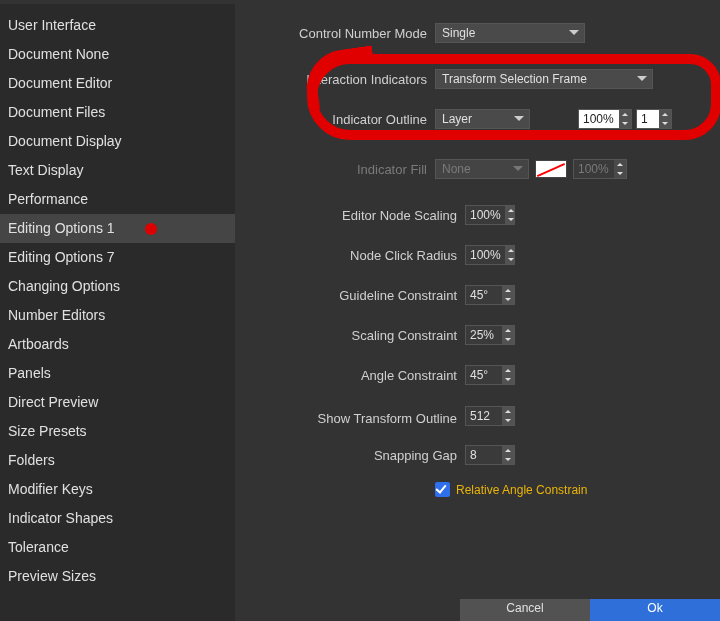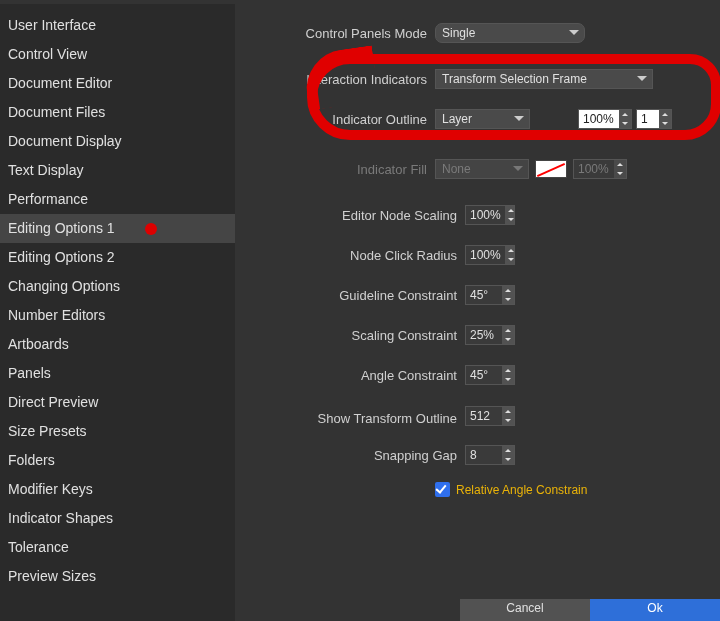--- a/index.html
+++ b/index.html
@@ -205,46 +205,46 @@
       border-left:11px solid #e00000;
       border-radius:40px 0 0 0;
       transform:rotate(-8deg);
     }
   </style>
 </head>
 <body>
 
 <div class="sidebar">
   <div class="sidebar-item">User Interface</div>
-  <div class="sidebar-item">Control View</div>
+  <div class="sidebar-item">Document None</div>
   <div class="sidebar-item">Document Editor</div>
   <div class="sidebar-item">Document Files</div>
   <div class="sidebar-item">Document Display</div>
   <div class="sidebar-item">Text Display</div>
   <div class="sidebar-item">Performance</div>
   <div class="sidebar-item selected">Editing Options 1</div>
-  <div class="sidebar-item">Editing Options 2</div>
+  <div class="sidebar-item">Editing Options 7</div>
   <div class="sidebar-item">Changing Options</div>
   <div class="sidebar-item">Number Editors</div>
   <div class="sidebar-item">Artboards</div>
   <div class="sidebar-item">Panels</div>
   <div class="sidebar-item">Direct Preview</div>
   <div class="sidebar-item">Size Presets</div>
   <div class="sidebar-item">Folders</div>
   <div class="sidebar-item">Modifier Keys</div>
   <div class="sidebar-item">Indicator Shapes</div>
   <div class="sidebar-item">Tolerance</div>
   <div class="sidebar-item">Preview Sizes</div>
 </div>
 
 <div class="main">
 
   <div class="row" style="top:22px;">
-    <div class="row-label">Control Panels Mode</div>
-    <div class="dropdown" style="width:150px;border-radius:7px;">
+    <div class="row-label">Control Number Mode</div>
+    <div class="dropdown" style="width:150px;">
       <span>Single</span>
       <span class="chev"></span>
     </div>
   </div>
 
   <div class="row" style="top:68px;">
     <div class="row-label">Interaction Indicators</div>
     <div class="dropdown" style="width:218px;">
       <span>Transform Selection Frame</span>
       <span class="chev"></span>

